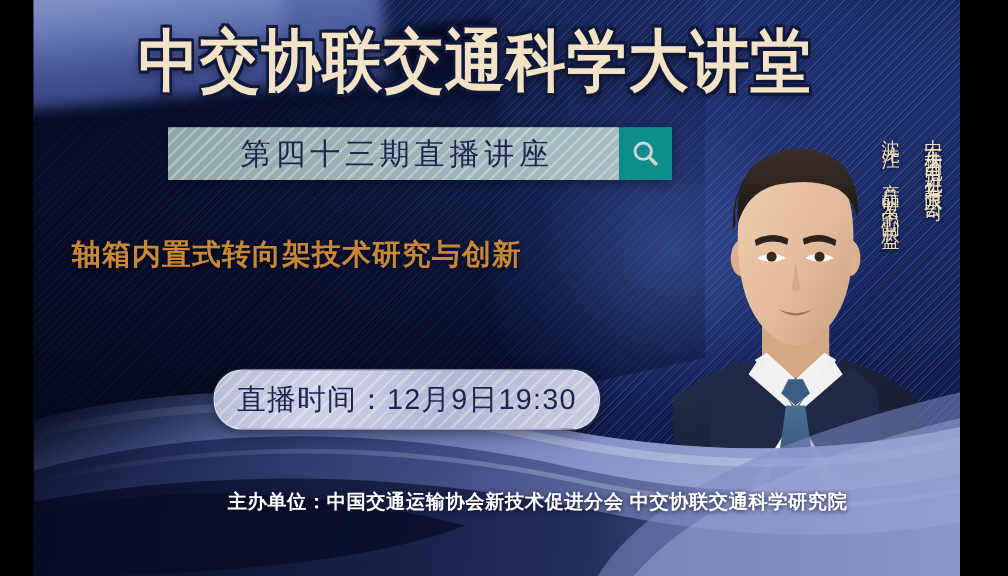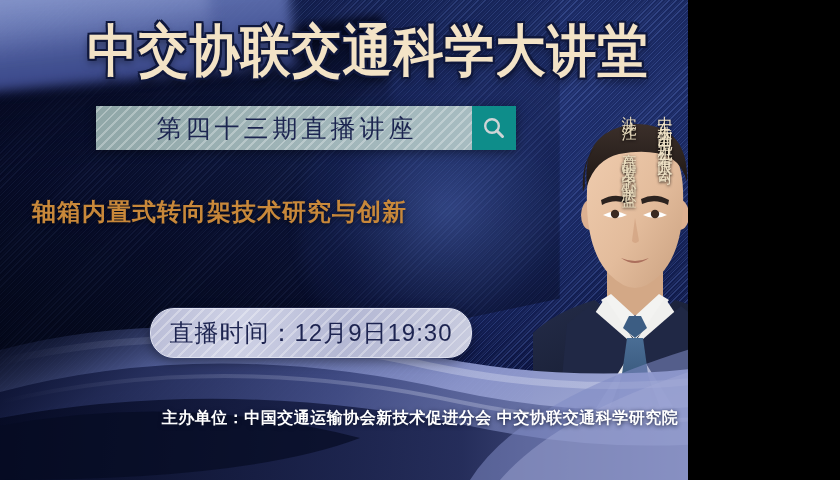--- a/index.html
+++ b/index.html
@@ -1,23 +1,24 @@
 <!DOCTYPE html>
 <html><head>
 <meta charset="utf-8">
 <style>
   html,body{margin:0;padding:0;background:#000;}
   body{font-family:"Liberation Sans","DejaVu Sans",sans-serif;}
 
   #poster{
     position:relative;
-    width:688px;height:480px;
+    width:772px;height:480px;
     overflow:hidden;
     background:#060b20;
     user-select:none;
+    margin-left:28px;
   }
 
   
   .bg-base{
     position:absolute;inset:0;
     background:
       radial-gradient(120% 90% at 78% 18%, #20306e 0%, #16245a 35%, #0c1440 65%, #060b22 100%),
       linear-gradient(160deg,#101c4e 0%,#0a1136 55%,#050a1e 100%);
   }
   .bg-stripes{
@@ -107,21 +108,21 @@
        0 2px 0 #10183c, 0 -2px 0 #10183c,
        2px 2px 0 #10183c, -2px 2px 0 #10183c,
        2px -2px 0 #10183c, -2px -2px 0 #10183c,
        0 4px 8px rgba(0,0,0,.55);
     transform:scaleY(1.12);
     transform-origin:center top;
   }
 
   
   .sub-bar{
-    position:absolute;left:96px;top:106px;
+    position:absolute;left:112px;top:106px;
     width:420px;height:44px;
     display:flex;align-items:stretch;
     box-shadow:0 2px 10px rgba(0,0,0,.45);
   }
   .sub-bar-body{
     position:relative;
     flex:1 1 auto;
     background:linear-gradient(100deg,#90a7a8 0%,#9db2b5 45%,#a7bcc1 100%);
     display:flex;align-items:center;justify-content:center;
     overflow:hidden;

